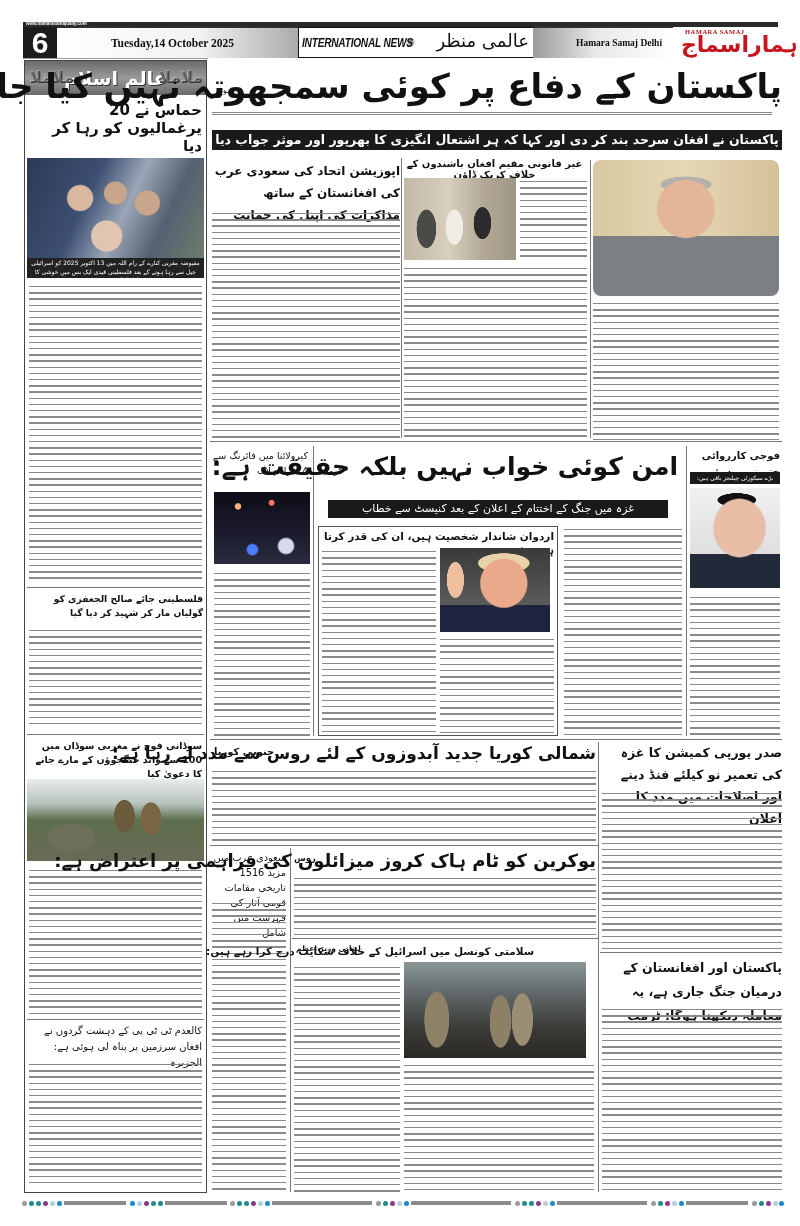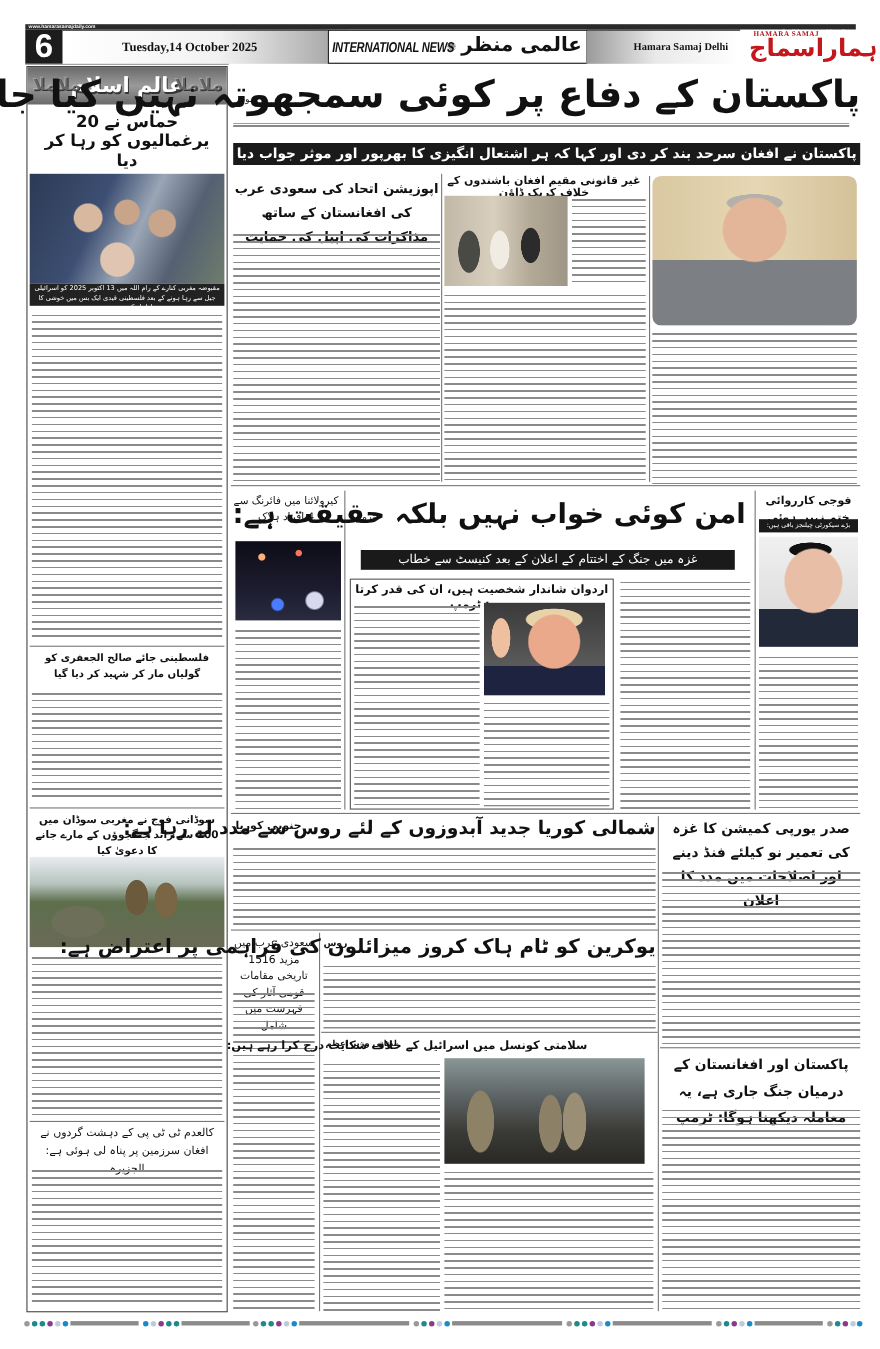--- a/index.html
+++ b/index.html
@@ -16,35 +16,35 @@
   
   #masthead { left: 23px; top: 22px; width: 755px; height: 36px; }
   .mh-top { position: absolute; left: 0; top: 0; width: 755px; height: 5px; background: #2a2a2a; }
   .mh-url { position: absolute; left: 3px; top: -1px; font-size: 4.5px; color: #fff; font-family: "Liberation Sans", sans-serif; font-weight: bold; }
   .mh-page { position: absolute; left: 0; top: 5px; width: 34px; height: 31px; background: #1c1c1c; color: #fff; font-size: 30px; font-weight: bold; text-align: center; line-height: 31px; font-family: "Liberation Sans", sans-serif; }
   .mh-date { position: absolute; left: 34px; top: 5px; width: 260px; height: 31px; background: linear-gradient(to right, #fff 0%, #f2f2f2 55%, #9d9d9d 100%); border-top: 1px solid #333; }
   .mh-date span { position: absolute; left: 54px; top: 9px; font-size: 11.5px; font-weight: bold; font-family: "Liberation Serif", serif; color: #111; }
   .mh-section { position: absolute; left: 275px; top: 5px; width: 236px; height: 31px; border: 1.5px solid #111; background: #fff; display: flex; align-items: center; }
   .mh-sec-en { font-family: "Liberation Sans", sans-serif; font-weight: bold; font-size: 13px; font-style: italic; transform: scaleX(0.78); transform-origin: left; letter-spacing: -0.3px; margin-left: 3px; width: 130px; white-space: nowrap; }
   .mh-star { font-size: 11px; color: #888; margin-left: -26px; }
-  .mh-sec-ur { position: absolute; right: 4px; top: 2px; font-size: 18px; font-weight: bold; direction: rtl; }
+  .mh-sec-ur { position: absolute; right: 4px; top: 2px; font-size: 18px; font-weight: normal; direction: rtl; }
   .mh-paper { position: absolute; left: 510px; top: 5px; width: 140px; height: 31px; background: linear-gradient(to right, #9a9a9a 0%, #e9e9e9 45%, #fff 100%); border-top: 1px solid #333; }
   .mh-paper span { position: absolute; left: 43px; top: 10px; font-size: 9.5px; font-weight: bold; font-family: "Liberation Serif", serif; }
   .mh-logo { position: absolute; left: 650px; top: 5px; width: 105px; height: 31px; background: #fff; }
   .mh-email { position: absolute; right: 0; top: -1px; font-size: 4.3px; color: #fff; font-weight: bold; font-family: "Liberation Sans", sans-serif; }
   .mh-logo-en { position: absolute; left: 12px; top: 1px; font-size: 6.5px; font-weight: bold; color: #b0161c; letter-spacing: 0.5px; font-family: "Liberation Serif", serif; }
   .mh-logo-ur { position: absolute; left: 8px; top: 6px; font-size: 22px; font-weight: bold; color: #c4161c; direction: rtl; line-height: 24px; }
 
   
   #leftcol { left: 24px; top: 60px; width: 183px; height: 1133px; border: 1px solid #444; }
   .islam-banner { position: absolute; left: 0; top: 0; width: 181px; height: 34px; background: linear-gradient(#6a6a6a, #9a9a9a 50%, #6a6a6a); display: flex; align-items: center; justify-content: center; }
   .islam-banner span { color: #fff; font-size: 19px; font-weight: bold; text-shadow: 1px 1px 0 #333; direction: rtl; text-align: right; }
   .islam-banner .ghost { position: absolute; color: rgba(255,255,255,0.25); font-size: 16px; }
 
-  .hl { font-weight: bold; direction: rtl; text-align: center; color: #111; }
+  .hl { font-weight: bold; direction: rtl; text-align: right; color: #111; }
   .caption-bar { background: #222; color: #fff; font-size: 6px; line-height: 8.5px; direction: rtl; text-align: center; padding: 1px 3px; }
   .black-strap { background: #1a1a1a; color: #fff; direction: rtl; text-align: center; font-weight: bold; }
 
   
   .img-crowd { background:
       radial-gradient(circle at 30% 40%, #d8b9a0 0 9%, transparent 10%),
       radial-gradient(circle at 50% 35%, #c8a48a 0 10%, transparent 11%),
       radial-gradient(circle at 68% 45%, #c9a58c 0 9%, transparent 10%),
       radial-gradient(circle at 45% 78%, #e0c6b2 0 12%, transparent 13%),
       linear-gradient(115deg, #2c3a54 0%, #3d4f73 35%, #9aa6b6 55%, #556072 75%, #6e7d6c 100%); }

